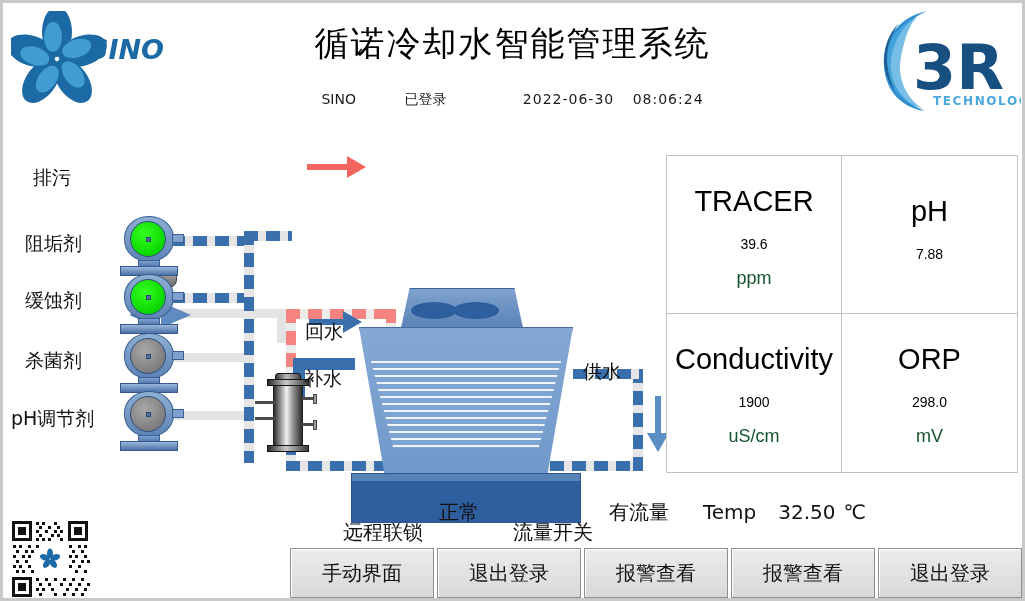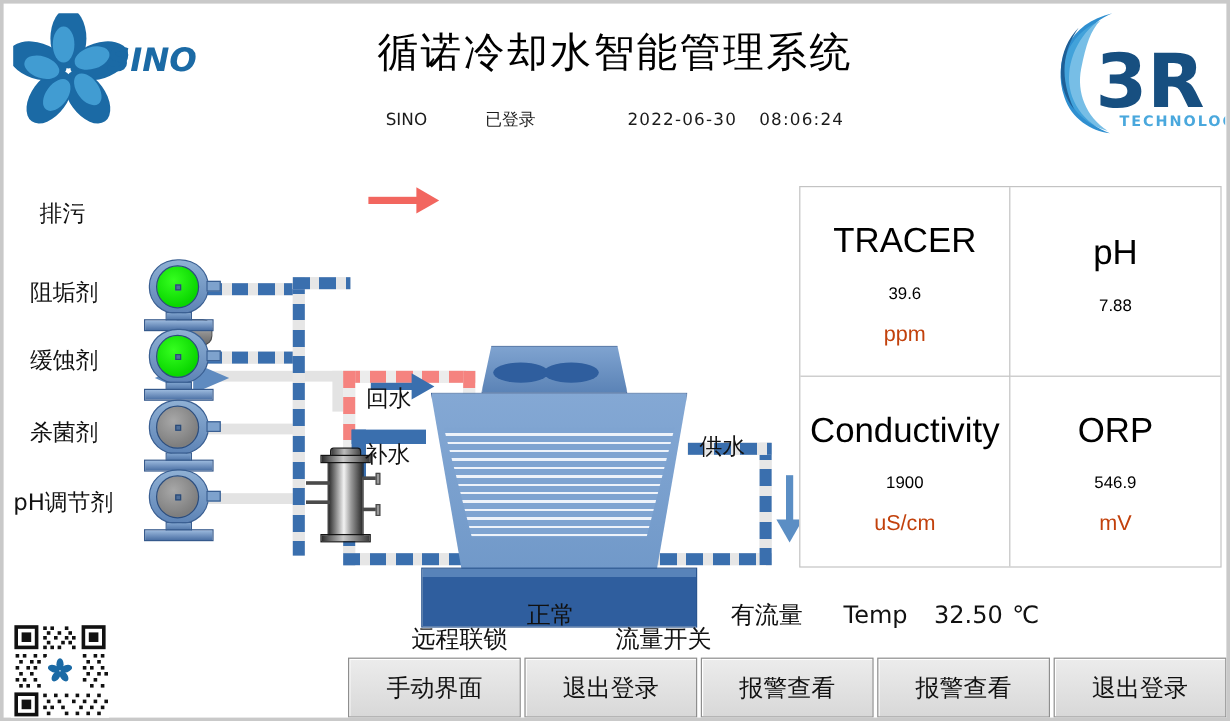--- a/index.html
+++ b/index.html
@@ -195,21 +195,21 @@
   #metrics {
     position: absolute; left: 663px; top: 152px; width: 352px; height: 318px;
     background: #fff; border: 1px solid #c3c3c3;
     display: grid; grid-template-columns: 1fr 1fr; grid-template-rows: 1fr 1fr;
   }
   .metric { display: flex; flex-direction: column; align-items: center; justify-content: center; padding-top: 4px; }
   .metric.b-r { border-right: 1px solid #c3c3c3; }
   .metric.b-b { border-bottom: 1px solid #c3c3c3; }
   .metric .m-name { font-size: 29px; color: #000; margin-bottom: 18px; }
   .metric .m-val  { font-size: 14px; color: #000; margin-bottom: 16px; }
-  .metric .m-unit { font-size: 18px; color: #c2410c; }
+  .metric .m-unit { font-size: 18px; color: #14532d; }
 
   
   #statusbar {
     position: absolute; left: 340px; top: 492px; width: 680px; height: 34px;
     display: flex; align-items: center; font-size: 20px; color: #111;
     font-family: "DejaVu Sans", sans-serif;
   }
   #statusbar .st-lbl { margin-right: 16px; margin-top: 40px; }
   #statusbar .st-val { margin-right: 34px; }
   #statusbar .temp-lbl { margin-right: 22px; }
@@ -403,21 +403,21 @@
       <div class="m-val">7.88</div>
       <div class="m-unit"></div>
     </div>
     <div class="metric b-r">
       <div class="m-name">Conductivity</div>
       <div class="m-val">1900</div>
       <div class="m-unit">uS/cm</div>
     </div>
     <div class="metric">
       <div class="m-name">ORP</div>
-      <div class="m-val">546.9</div>
+      <div class="m-val">298.0</div>
       <div class="m-unit">mV</div>
     </div>
   </div>
 
   <div id="statusbar">
     <span class="st-lbl">远程联锁</span>
     <span class="st-val">正常</span>
     <span class="st-lbl">流量开关</span>
     <span class="st-val">有流量</span>
     <span class="temp-lbl">Temp</span>

